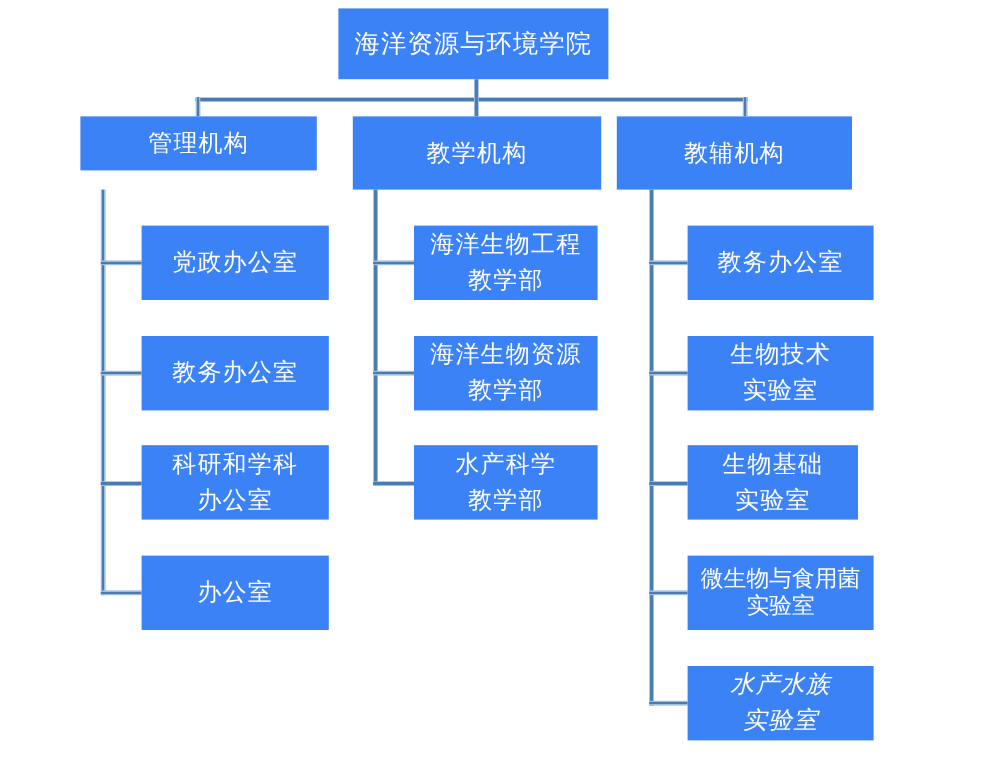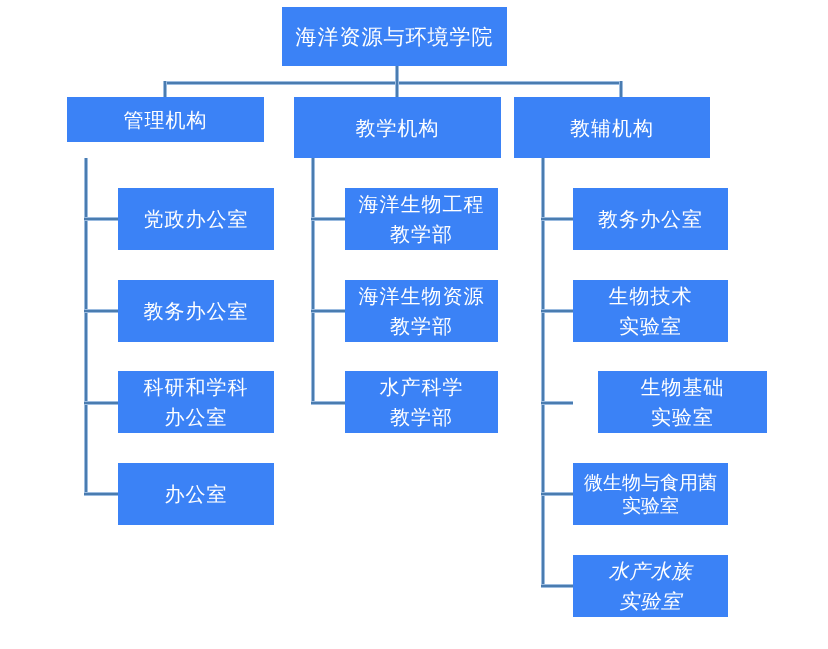--- a/index.html
+++ b/index.html
@@ -113,21 +113,21 @@
     <span class="ln">教学部</span>
   </div>
 
   <div class="node" style="left:573px; top:188px; width:155px; height:62px;">
     <span class="ln">教务办公室</span>
   </div>
   <div class="node" style="left:573px; top:280px; width:155px; height:62px;">
     <span class="ln">生物技术</span>
     <span class="ln">实验室</span>
   </div>
-  <div class="node" style="left:573px; top:371px; width:169px; height:62px;margin-left:25px;">
+  <div class="node" style="left:573px; top:371px; width:142px; height:62px;">
     <span class="ln">生物基础</span>
     <span class="ln">实验室</span>
   </div>
   <div class="node tight" style="left:573px; top:463px; width:155px; height:62px;justify-content:center;">
     <span class="ln">微生物与食用菌</span>
     <span class="ln">实验室</span>
   </div>
   <div class="node" style="left:573px; top:555px; width:155px; height:62px;font-style:italic;">
     <span class="ln">水产水族</span>
     <span class="ln">实验室</span>

